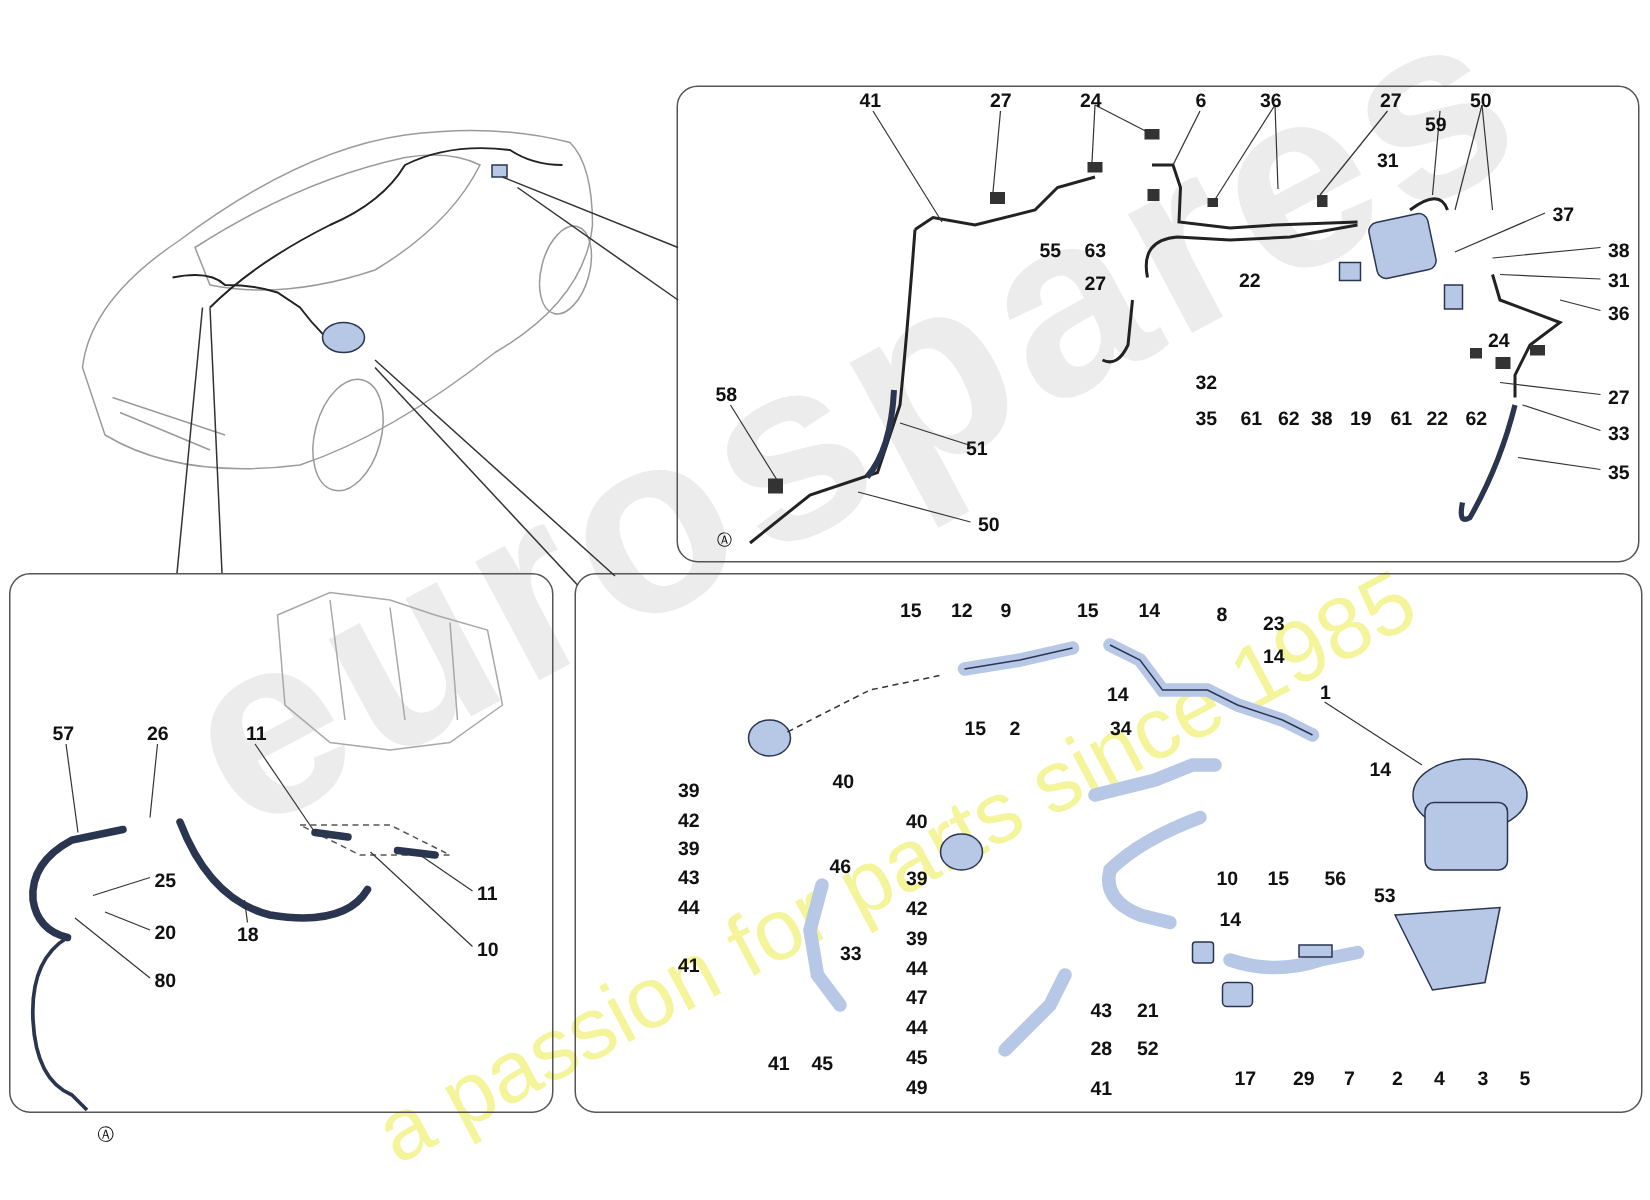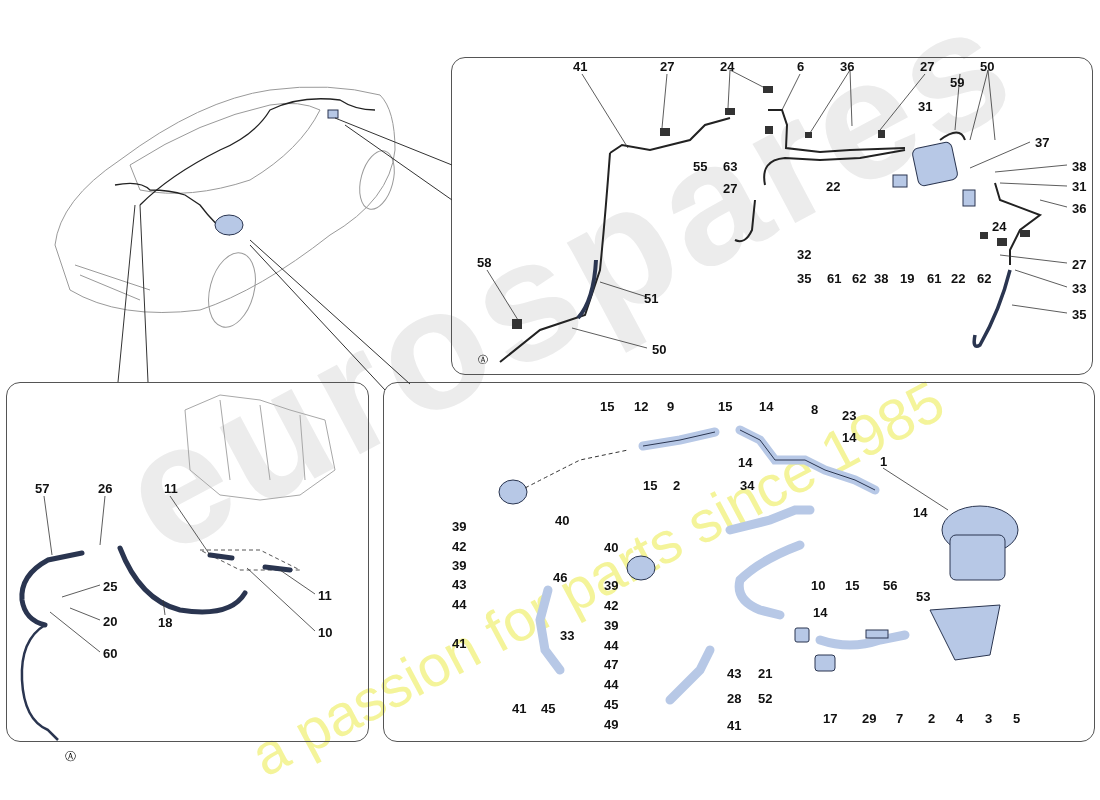--- a/index.html
+++ b/index.html
@@ -184,21 +184,21 @@
 </div>
 
 <div>
   <div class="lbl" style="left:35px;top:482px">57</div>
   <div class="lbl" style="left:98px;top:482px">26</div>
   <div class="lbl" style="left:164px;top:482px">11</div>
   <div class="lbl" style="left:103px;top:580px">25</div>
   <div class="lbl" style="left:103px;top:615px">20</div>
   <div class="lbl" style="left:158px;top:616px">18</div>
   <div class="lbl" style="left:318px;top:589px">11</div>
-  <div class="lbl" style="left:103px;top:647px">60</div>
+  <div class="lbl" style="left:103px;top:647px">80</div>
   <div class="lbl" style="left:318px;top:626px">10</div>
 </div>
 
 <div>
   <div class="lbl" style="left:600px;top:400px">15</div>
   <div class="lbl" style="left:634px;top:400px">12</div>
   <div class="lbl" style="left:667px;top:400px">9</div>
   <div class="lbl" style="left:718px;top:400px">15</div>
   <div class="lbl" style="left:759px;top:400px">14</div>
   <div class="lbl" style="left:811px;top:403px">8</div>

